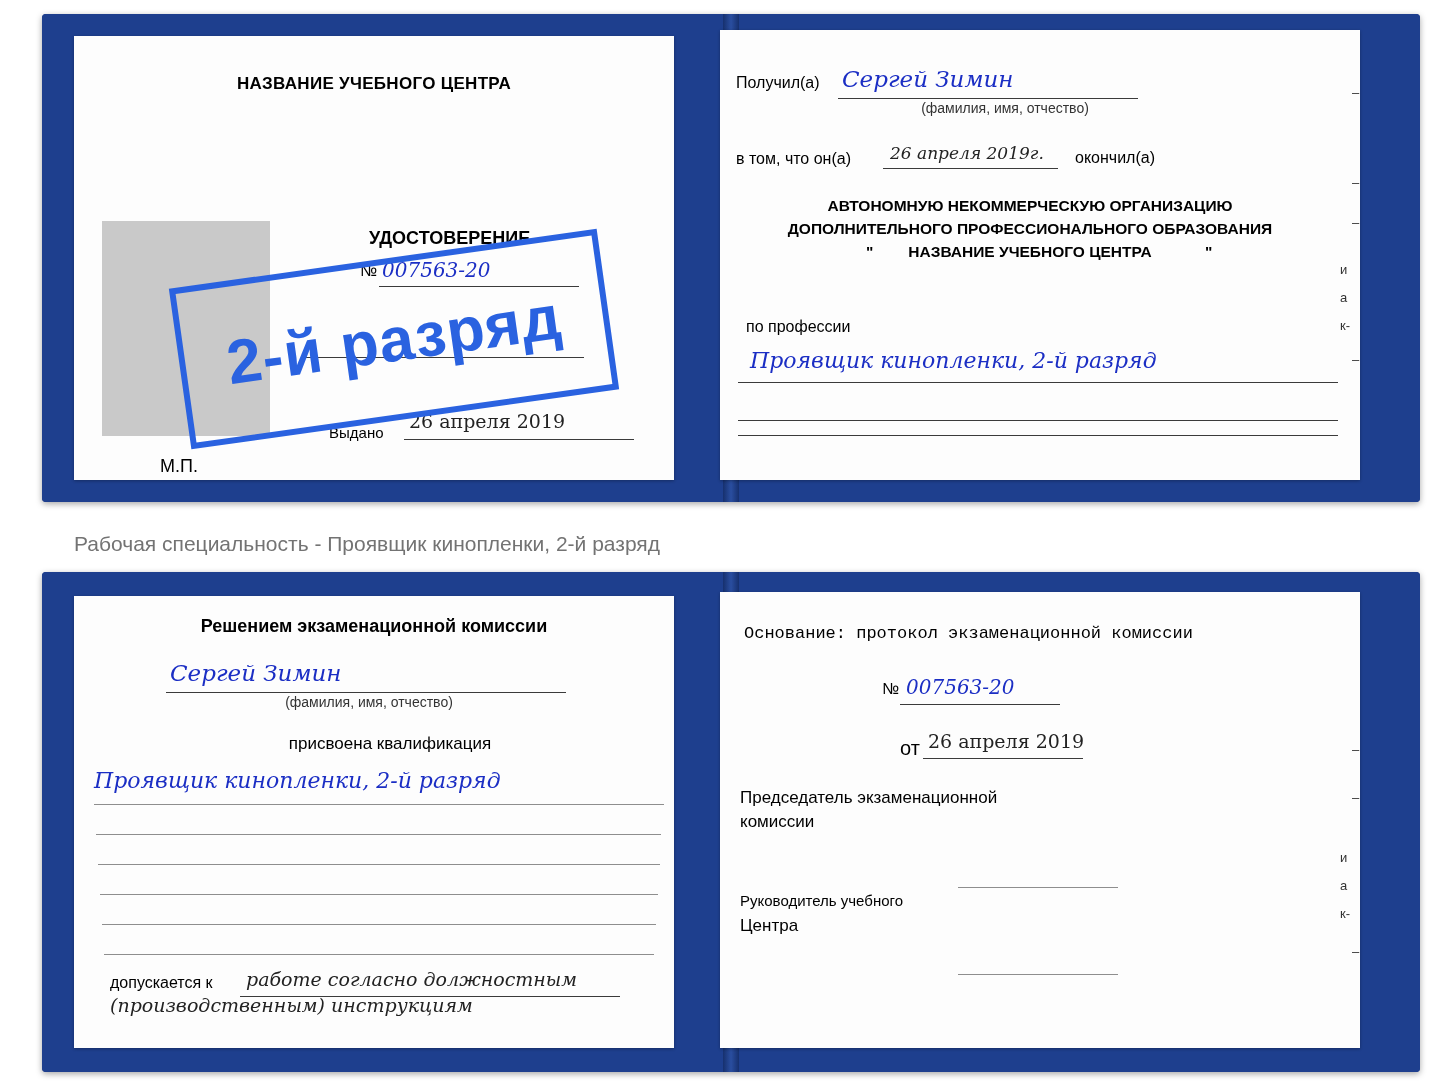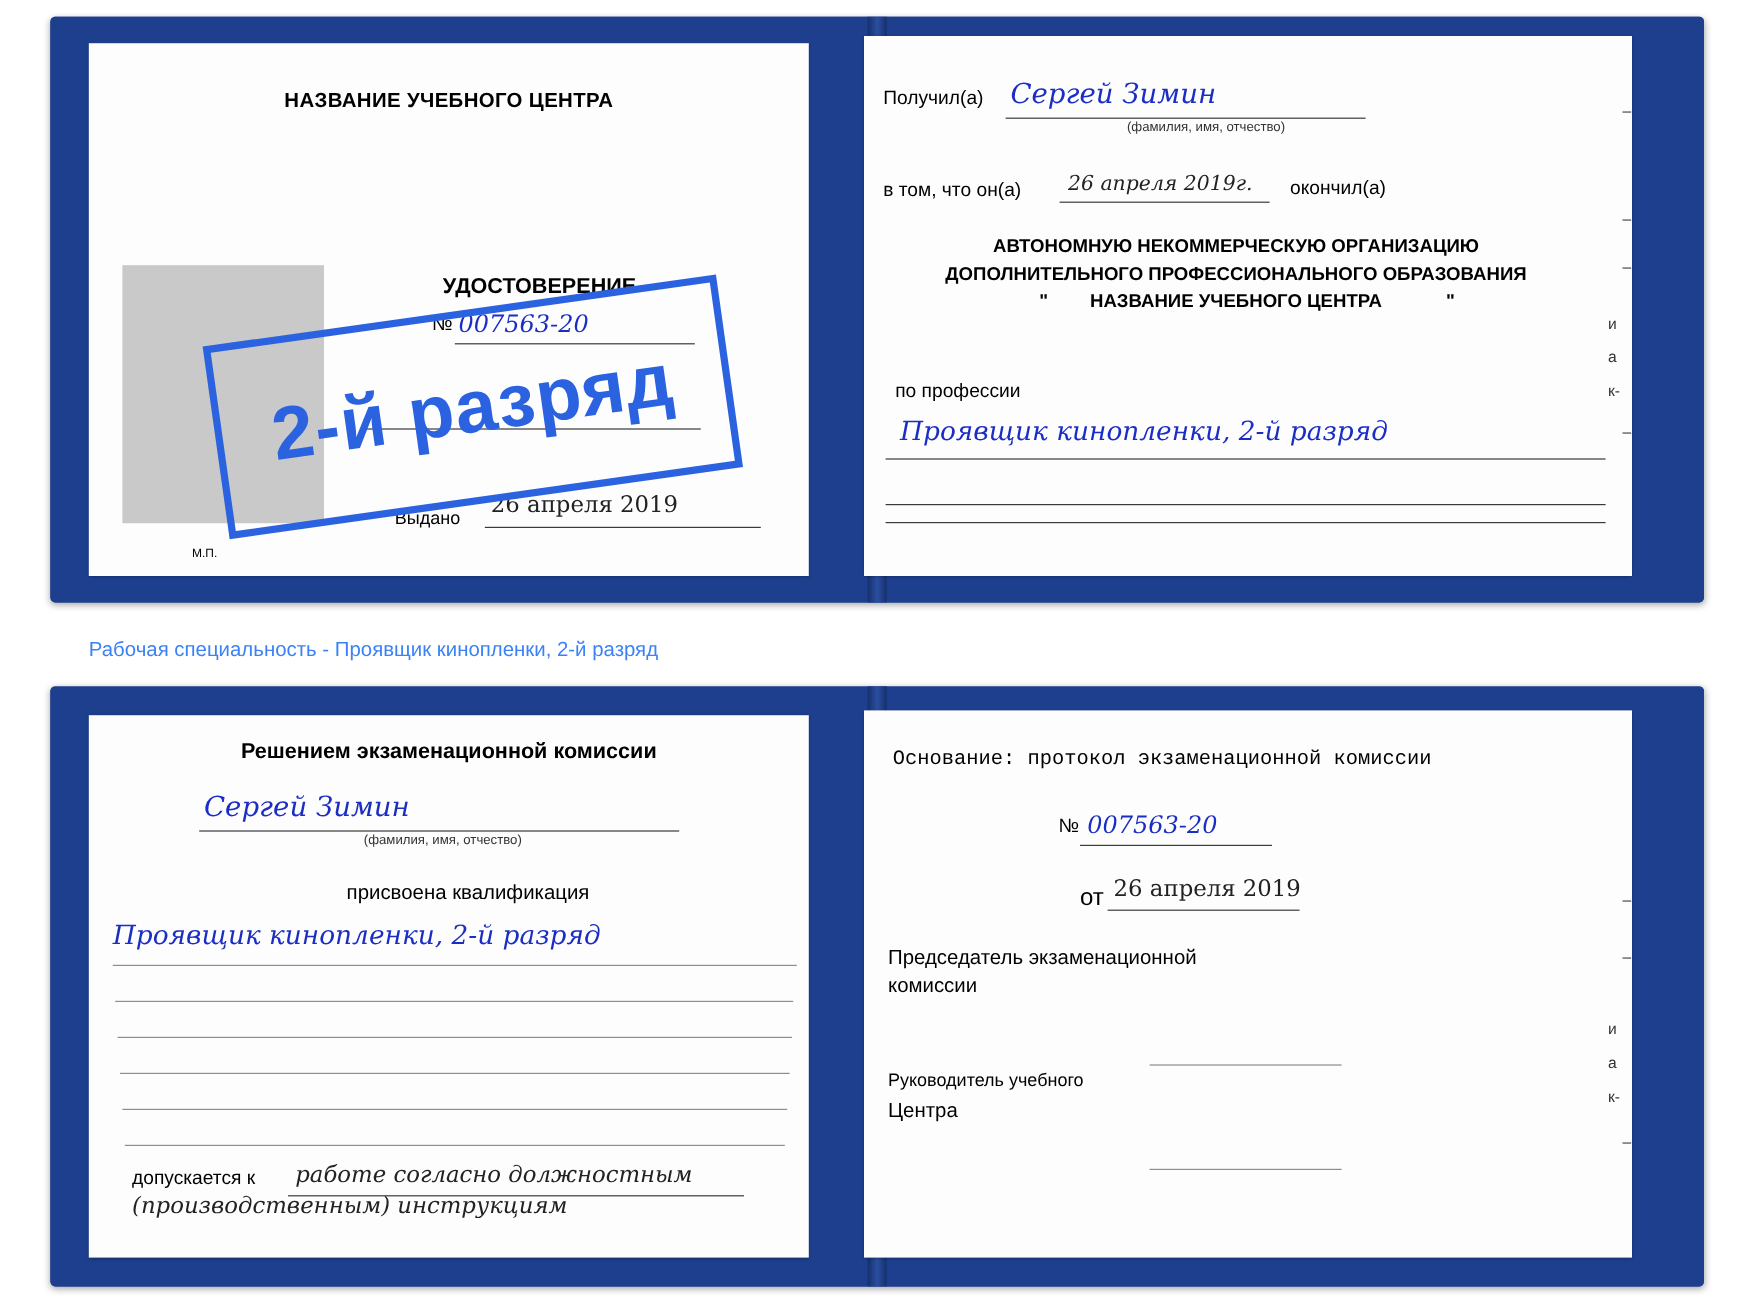--- a/index.html
+++ b/index.html
@@ -14,26 +14,26 @@
   .spine{position:absolute;top:0;bottom:0;width:16px;background:linear-gradient(90deg,#16306e,#2a4ea0,#16306e);}
   .page{position:absolute;background:#fdfdfd;box-shadow:0 1px 3px rgba(0,0,0,.3);}
 
   .t{position:absolute;white-space:nowrap;}
   .bold{font-weight:bold;}
   .center{text-align:center;}
   .line{position:absolute;border-bottom:1px solid #3b3b3b;}
   .thinline{position:absolute;border-bottom:1px solid #8e8e8e;}
   .hand{font-family:"DejaVu Serif",serif;font-style:italic;color:#1b2ec4;}
   .handblack{font-family:"DejaVu Serif",serif;font-style:italic;color:#222;}
-  .small{font-size:11px;color:#333;}
+  .small{font-size:14px;color:#333;}
   .photo{position:absolute;background:#c9c9c9;}
   .stamp{position:absolute;border:6px solid #2a62e0;color:#2a62e0;font-weight:bold;
     font-family:"Liberation Sans",sans-serif;transform:rotate(-8deg);display:flex;align-items:center;justify-content:center;
     background:rgba(255,255,255,0.0);letter-spacing:1px;}
-  .caption{position:absolute;font-size:17px;color:#3b82f6;}
+  .caption{position:absolute;font-size:21px;color:#737373;}
   .edgebit{position:absolute;color:#333;font-size:13px;}
 </style>
 </head>
 <body>
 
 <div class="book" style="left:42px;top:14px;width:1378px;height:488px;">
   <div class="spine" style="left:681px;"></div>
 </div>
 
 <div class="page" style="left:74px;top:36px;width:600px;height:444px;">
@@ -46,21 +46,21 @@
   <div class="t" style="left:286px;top:226px;font-size:16px;">№</div>
   <div class="t hand" style="left:308px;top:222px;font-size:20px;">007563-20</div>
   <div class="line" style="left:305px;top:250px;width:200px;"></div>
 
   <div class="line" style="left:230px;top:321px;width:280px;"></div>
 
   <div class="t" style="left:255px;top:388px;font-size:15px;">Выдано</div>
   <div class="t handblack" style="left:335px;top:374px;font-size:19px;font-style:normal;">26 апреля 2019</div>
   <div class="line" style="left:330px;top:403px;width:230px;"></div>
 
-  <div class="t" style="left:86px;top:420px;font-size:10px;">М.П.</div>
+  <div class="t" style="left:86px;top:420px;font-size:18px;">М.П.</div>
 </div>
 
 <div class="page" style="left:720px;top:30px;width:640px;height:450px;">
   <div class="t" style="left:16px;top:44px;font-size:16px;">Получил(а)</div>
   <div class="t hand" style="left:122px;top:36px;font-size:23px;">Сергей Зимин</div>
   <div class="line" style="left:118px;top:68px;width:300px;"></div>
   <div class="t small center" style="left:150px;top:70px;width:270px;">(фамилия, имя, отчество)</div>
 
   <div class="t" style="left:16px;top:120px;font-size:16px;">в том, что он(а)</div>
   <div class="t handblack" style="left:170px;top:113px;font-size:17px;">26 апреля 2019г.</div>

